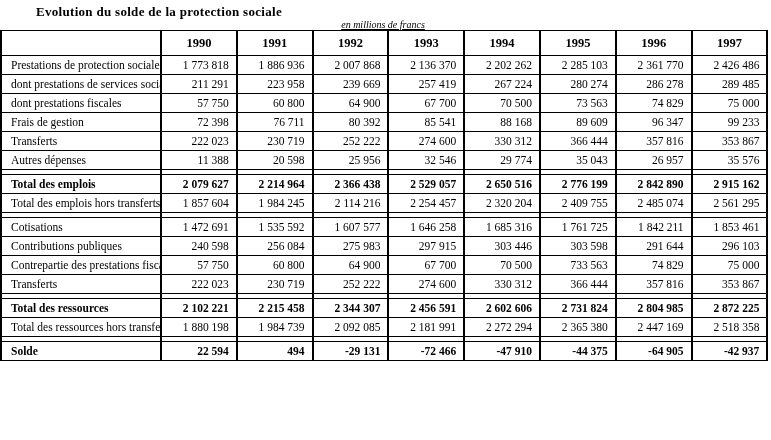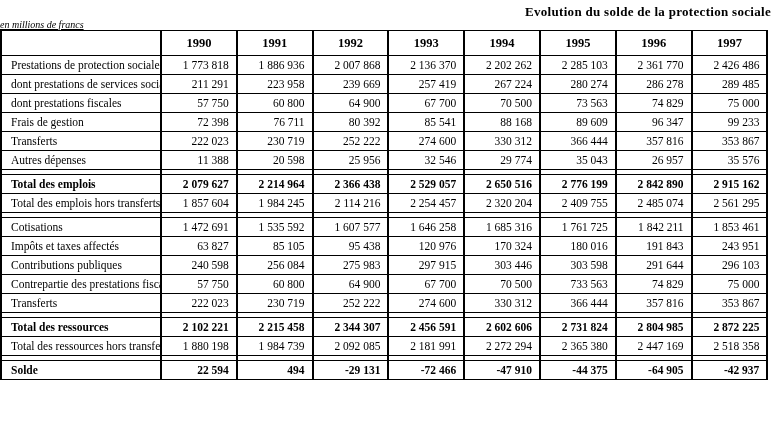--- a/index.html
+++ b/index.html
@@ -6,29 +6,29 @@
     margin: 0;
     padding: 0;
     background: #ffffff;
     width: 771px;
     height: 440px;
     overflow: hidden;
     font-family: "Liberation Serif", "DejaVu Serif", serif;
     color: #000000;
   }
   .title {
-    text-align: right;
+    text-align: left;
     font-weight: bold;
     font-size: 13px;
     padding-top: 4px;
     letter-spacing: 0.3px;
     margin-left: 36px;
   }
   .units {
-    text-align: left;
+    text-align: center;
     font-style: italic;
     font-size: 10px;
     text-decoration: underline;
     padding-right: 5px;
     margin-top: -1px;
   }
   table {
     border-collapse: collapse;
     table-layout: fixed;
     width: 767px;
@@ -207,31 +207,20 @@
         <td class="num">1 472 691</td>
         <td class="num">1 535 592</td>
         <td class="num">1 607 577</td>
         <td class="num">1 646 258</td>
         <td class="num">1 685 316</td>
         <td class="num">1 761 725</td>
         <td class="num">1 842 211</td>
         <td class="num">1 853 461</td>
       </tr>
       <tr>
-        <td class="label">Impôts et taxes affectés</td>
-        <td class="num">63 827</td>
-        <td class="num">85 105</td>
-        <td class="num">95 438</td>
-        <td class="num">120 976</td>
-        <td class="num">170 324</td>
-        <td class="num">180 016</td>
-        <td class="num">191 843</td>
-        <td class="num">243 951</td>
-      </tr>
-      <tr>
         <td class="label">Contributions publiques</td>
         <td class="num">240 598</td>
         <td class="num">256 084</td>
         <td class="num">275 983</td>
         <td class="num">297 915</td>
         <td class="num">303 446</td>
         <td class="num">303 598</td>
         <td class="num">291 644</td>
         <td class="num">296 103</td>
       </tr>

